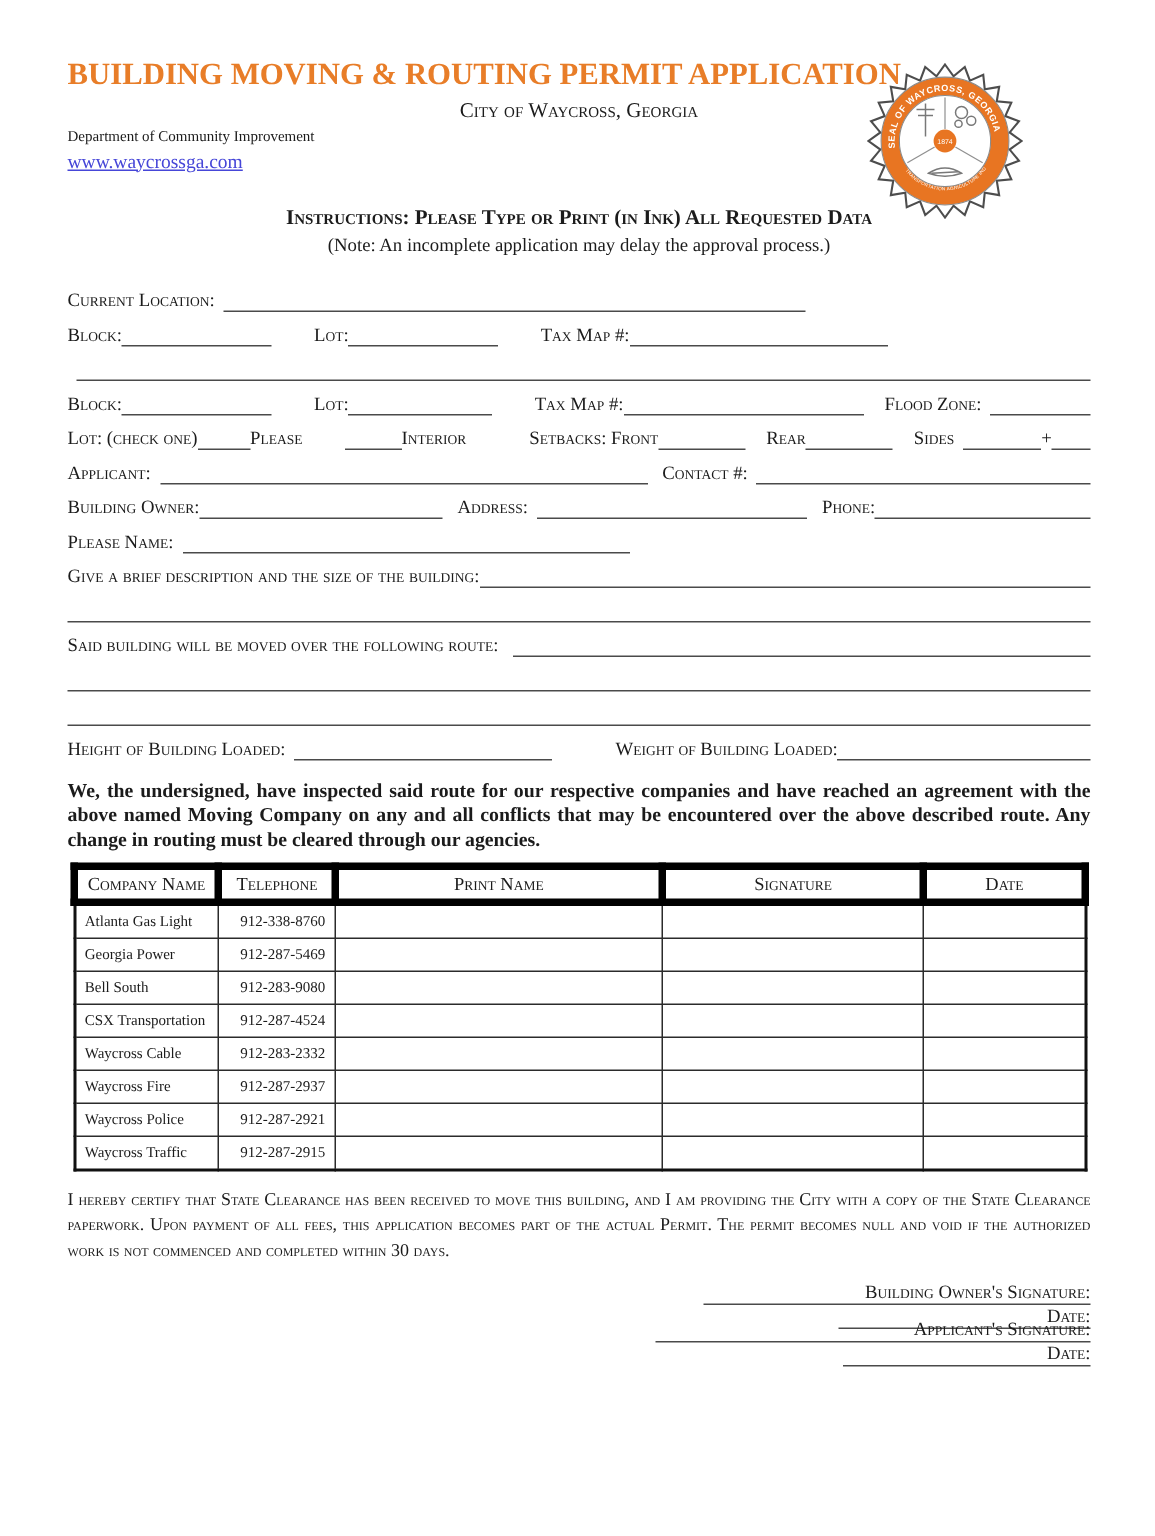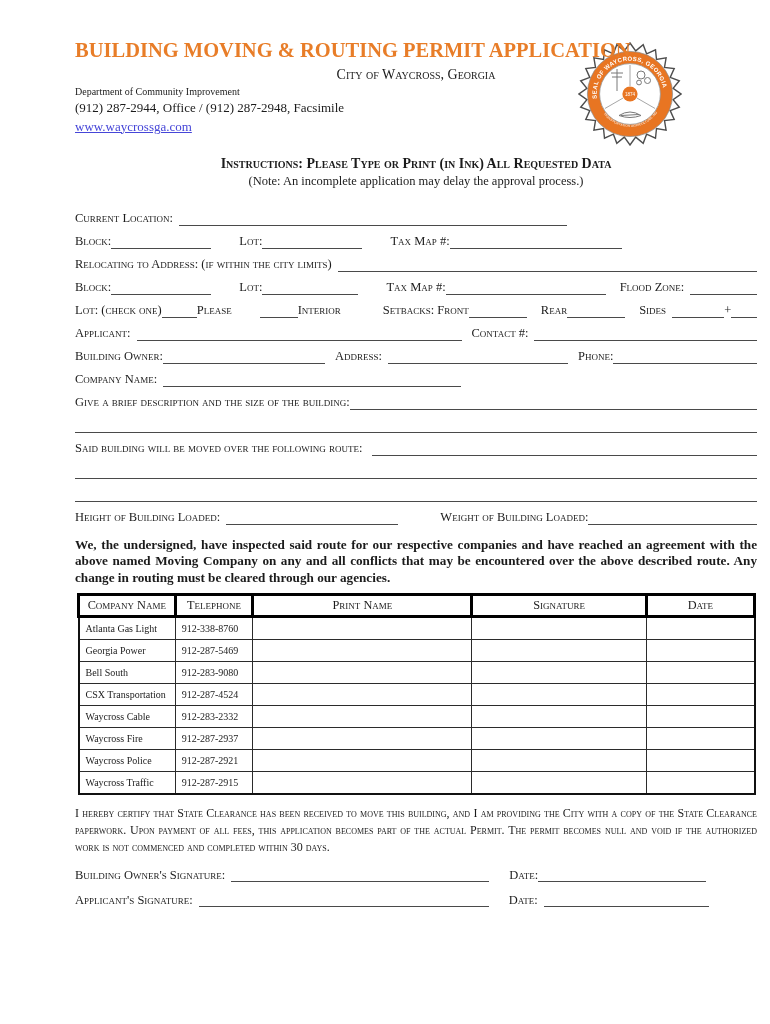--- a/index.html
+++ b/index.html
@@ -1,20 +1,20 @@
 <!DOCTYPE html>
 <html><head>
 <meta charset="utf-8">
 <style>
   html,body{margin:0;padding:0;background:#ffffff;}
   .page{
     position:relative;width:770px;height:1024px;overflow:hidden;background:#fff;
     font-family:"Liberation Serif", serif;color:#1b1b1b;
   }
-  .content{position:absolute;left:45px;top:0;width:682px;margin-left:30px;}
+  .content{position:absolute;left:45px;top:0;width:682px;}
 
   
   .header{padding-top:40px;}
   .doc-title{font-size:20.5px;font-weight:bold;color:#E87D28;line-height:1.05;}
   .city-line{font-variant:small-caps;font-size:14px;margin-top:5px;text-align:center;}
   .dept-line{font-size:10px;margin-top:3px;}
   .phone-line{font-size:13px;margin-top:3px;}
   .site-link{font-size:13px;margin-top:3px;color:#4646D8;text-decoration:underline;display:inline-block;cursor:pointer;}
   .seal-wrap{position:absolute;left:578px;top:42px;width:104px;height:104px;}
 
@@ -28,29 +28,29 @@
   .lbl{white-space:nowrap;}
   .fill{border-bottom:1px solid #4a4a4a;height:13px;display:inline-block;}
   .f-grow{flex:1;}
   .gap6{width:6px;} .gap10{width:10px;} .gap14{width:14px;} .gap20{width:20px;} .gap28{width:28px;} .gap42{width:42px;}
 
   
   .bold-para{margin-top:12px;font-weight:bold;font-size:13.2px;line-height:1.26;text-align:justify;}
 
   
   table.route{border-collapse:collapse;margin-top:7px;margin-left:2px;width:679px;border:2px solid #111;}
-  table.route th{font-variant:small-caps;font-weight:normal;font-size:12.3px;text-align:center;border:3px solid #000000;height:17px;padding:1px 2px;}
+  table.route th{font-variant:small-caps;font-weight:normal;font-size:12.3px;text-align:center;border:5px solid #000000;height:17px;padding:1px 2px;}
   table.route td{border:1px solid #2b2b2b;height:19px;padding:1px 6px;font-size:10px;}
-  td.cell-phone{text-align:left;}
+  td.cell-phone{text-align:right;}
 
   
   .cert-para{margin-top:10px;font-variant:small-caps;font-size:12px;line-height:1.42;text-align:justify;}
 
   
-  .sigrow{display:flex;align-items:flex-start;font-variant:small-caps;font-size:12.5px;height:15px;white-space:nowrap;}
+  .sigrow{display:flex;align-items:flex-end;font-variant:small-caps;font-size:12.5px;height:15px;white-space:nowrap;flex-direction:column;}
   .sigrow1{margin-top:12px;} .sigrow2{margin-top:10px;}
 </style>
 </head>
 <body>
 
 <div class="page">
 
   <div class="seal-wrap">
     <svg width="104" height="104" viewBox="0 0 104 104">
       <polygon points="52.0,1.0 57.7,8.9 65.2,2.7 68.6,11.8 77.5,7.8 78.5,17.5 88.1,15.9 86.5,25.5 96.2,26.5 92.2,35.4 101.3,38.8 95.1,46.3 103.0,52.0 95.1,57.7 101.3,65.2 92.2,68.6 96.2,77.5 86.5,78.5 88.1,88.1 78.5,86.5 77.5,96.2 68.6,92.2 65.2,101.3 57.7,95.1 52.0,103.0 46.3,95.1 38.8,101.3 35.4,92.2 26.5,96.2 25.5,86.5 15.9,88.1 17.5,78.5 7.8,77.5 11.8,68.6 2.7,65.2 8.9,57.7 1.0,52.0 8.9,46.3 2.7,38.8 11.8,35.4 7.8,26.5 17.5,25.5 15.9,15.9 25.5,17.5 26.5,7.8 35.4,11.8 38.8,2.7 46.3,8.9" fill="#ffffff" stroke="#4d4d4d" stroke-width="1.4"></polygon>
@@ -89,21 +89,20 @@
       <text x="52" y="53.8" text-anchor="middle" font-family="Liberation Sans, sans-serif" font-size="4.6" fill="#ffffff">1874</text>
     </svg>
   </div>
 
   <div class="content">
 
     <div class="header">
       <div class="doc-title">BUILDING MOVING &amp; ROUTING PERMIT APPLICATION</div>
       <div class="city-line">City of Waycross, Georgia</div>
       <div class="dept-line">Department of Community Improvement</div>
-      <div class="phone-line">(912) 287-2944, Office / (912) 287-2948, Facsimile</div>
       <div><span class="site-link">www.waycrossga.com</span></div>
     </div>
 
     <div class="instr">
       <div class="instr-heading">Instructions: Please Type or Print (in Ink) All Requested Data</div>
       <div class="instr-note">(Note: An incomplete application may delay the approval process.)</div>
     </div>
 
     <div class="frow" style="margin-top:23px;">
       <span class="lbl">Current Location:</span>
@@ -116,21 +115,20 @@
       <span class="fill" style="width:100px;"></span>
       <span class="gap28"></span>
       <span class="lbl">Lot:</span>
       <span class="fill" style="width:100px;"></span>
       <span class="gap28"></span>
       <span class="lbl">Tax Map #:</span>
       <span class="fill" style="width:172px;"></span>
     </div>
 
     <div class="frow">
-      <span class="lbl">Relocating to Address: (if within the city limits)</span>
       <span class="gap6"></span>
         <span class="fill f-grow"></span>
     </div>
 
     <div class="frow">
       <span class="lbl">Block:</span>
       <span class="fill" style="width:100px;"></span>
       <span class="gap28"></span>
       <span class="lbl">Lot:</span>
       <span class="fill" style="width:96px;"></span>
@@ -180,21 +178,21 @@
       <span class="gap10"></span>
       <span class="lbl">Address:</span>
       <span class="gap6"></span>
       <span class="fill" style="width:180px;"></span>
       <span class="gap10"></span>
       <span class="lbl">Phone:</span>
       <span class="fill f-grow"></span>
     </div>
 
     <div class="frow">
-      <span class="lbl">Company Name:</span>
+      <span class="lbl">Please Name:</span>
       <span class="gap6"></span>
       <span class="fill" style="width:298px;"></span>
     </div>
 
     <div class="frow">
       <span class="lbl">Give a brief description and the size of the building:</span>
       <span class="fill f-grow"></span>
     </div>
     <div class="frow">
       <span class="fill f-grow"></span>

